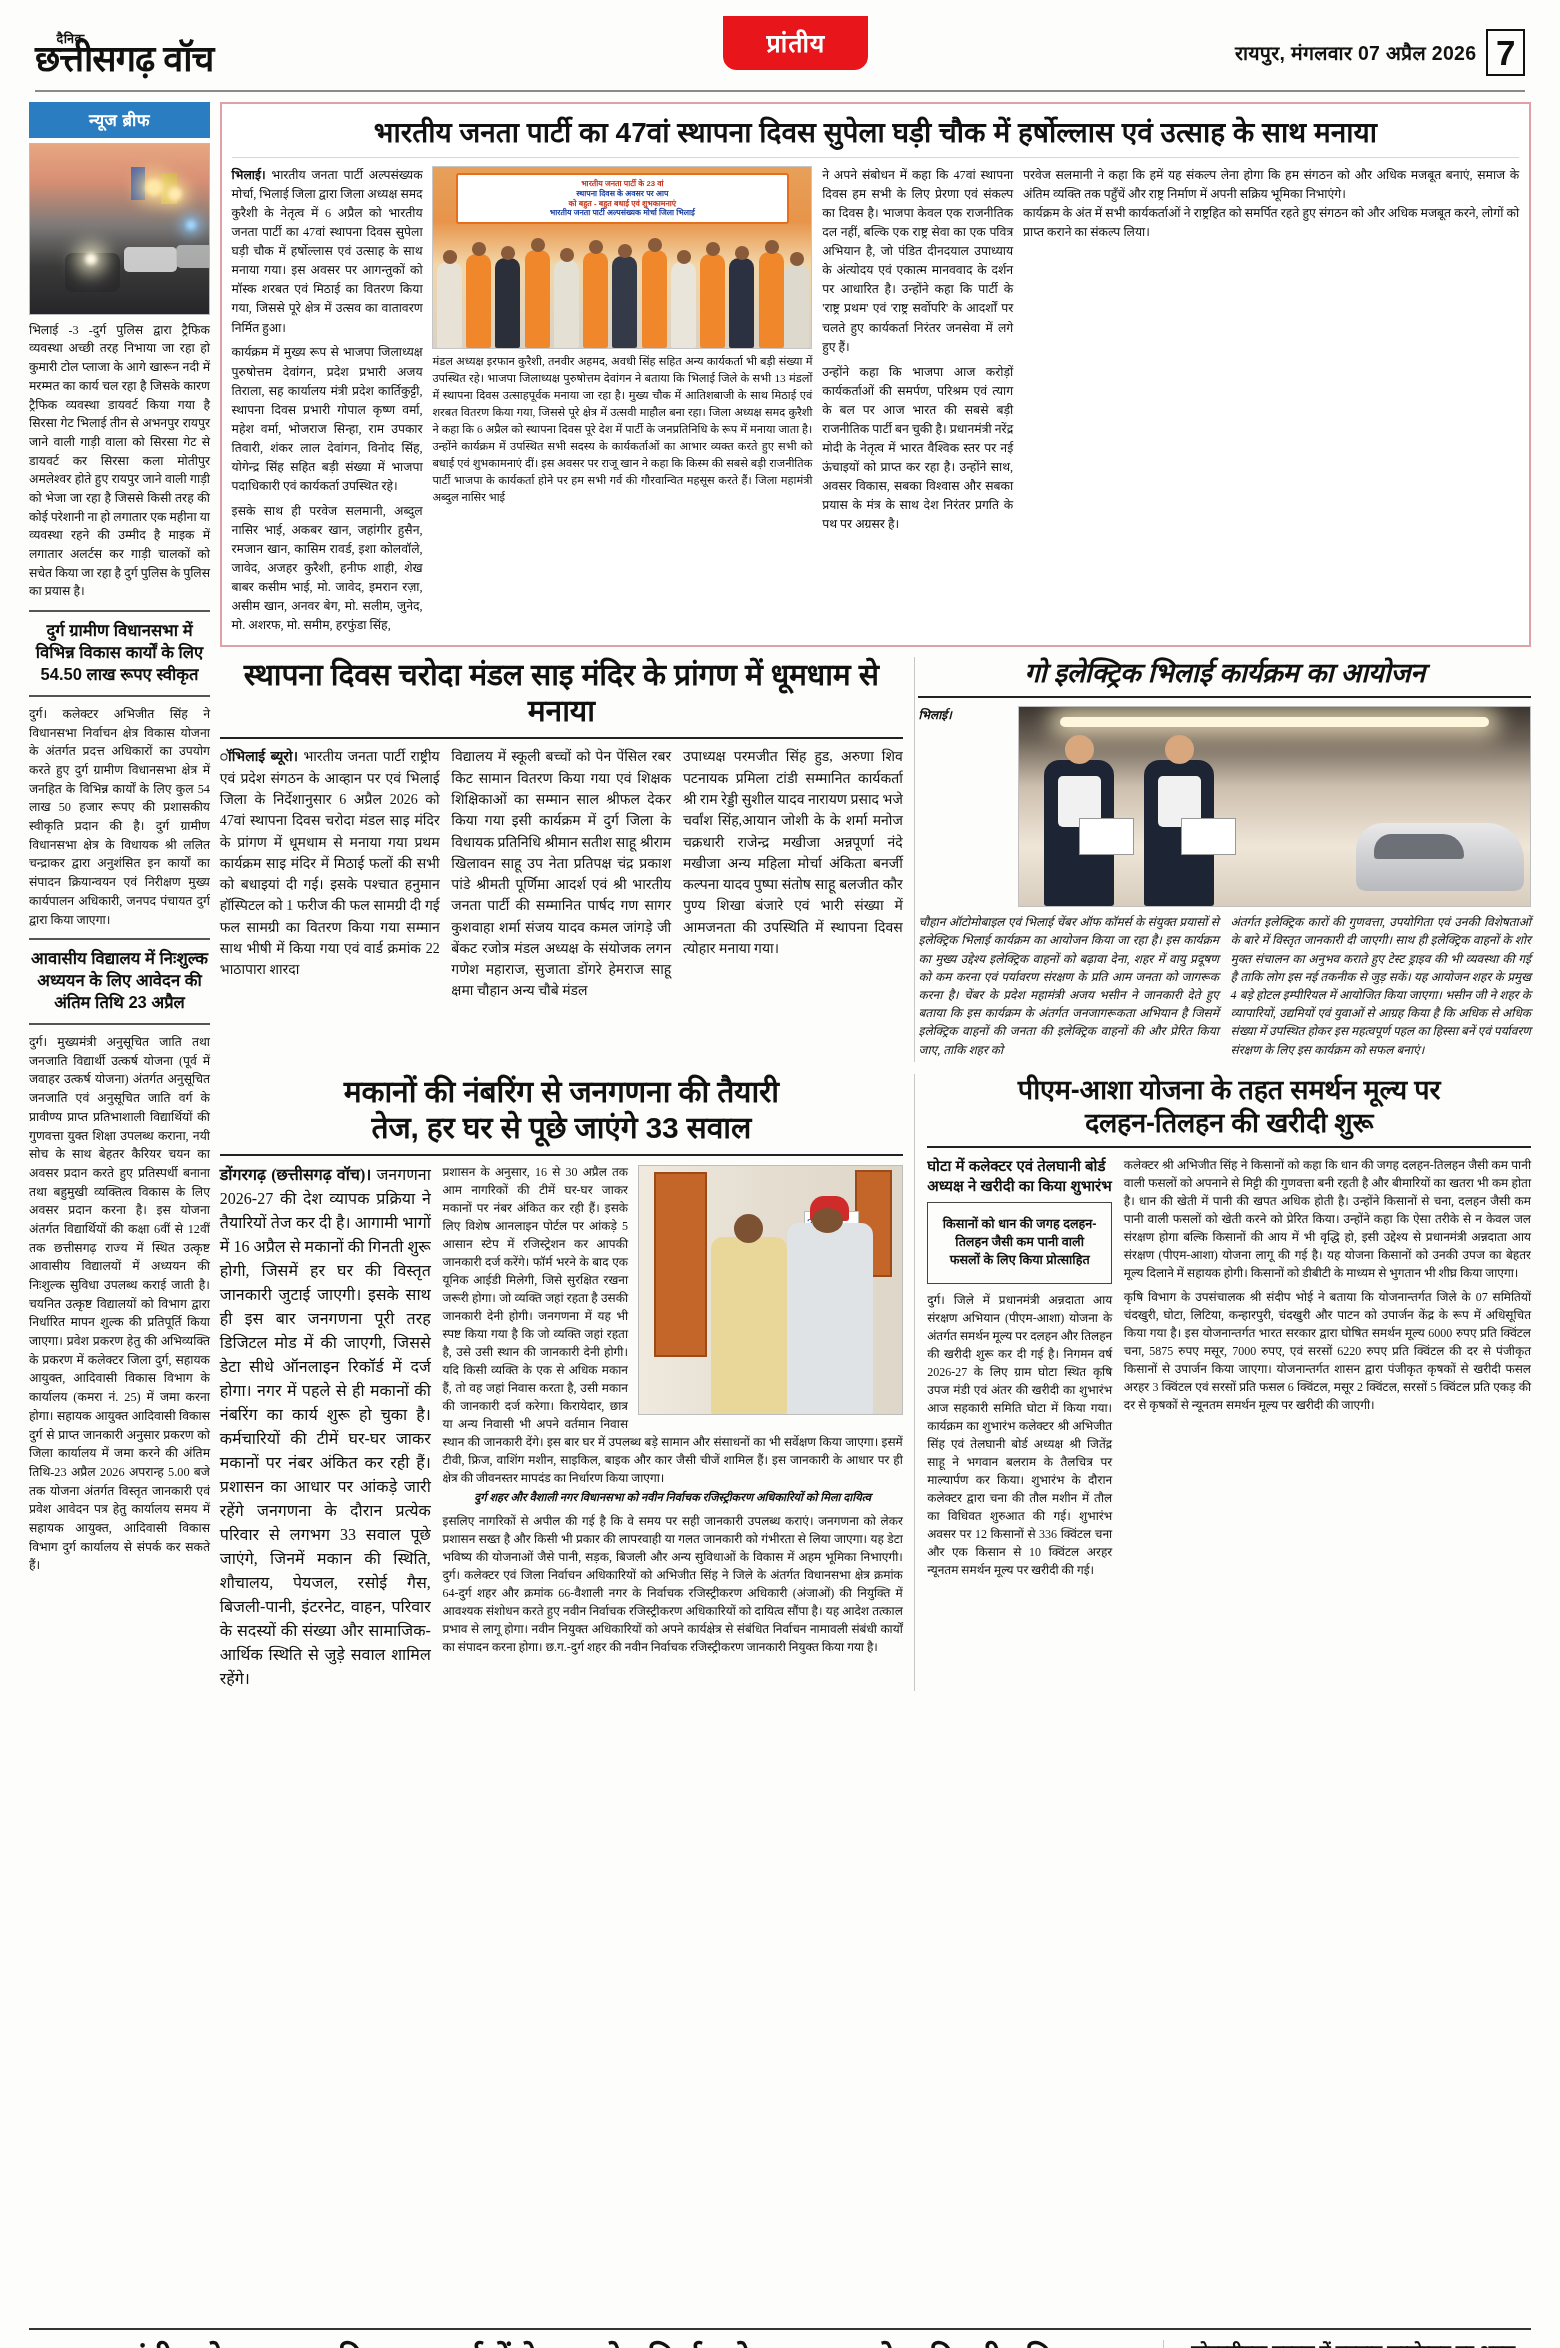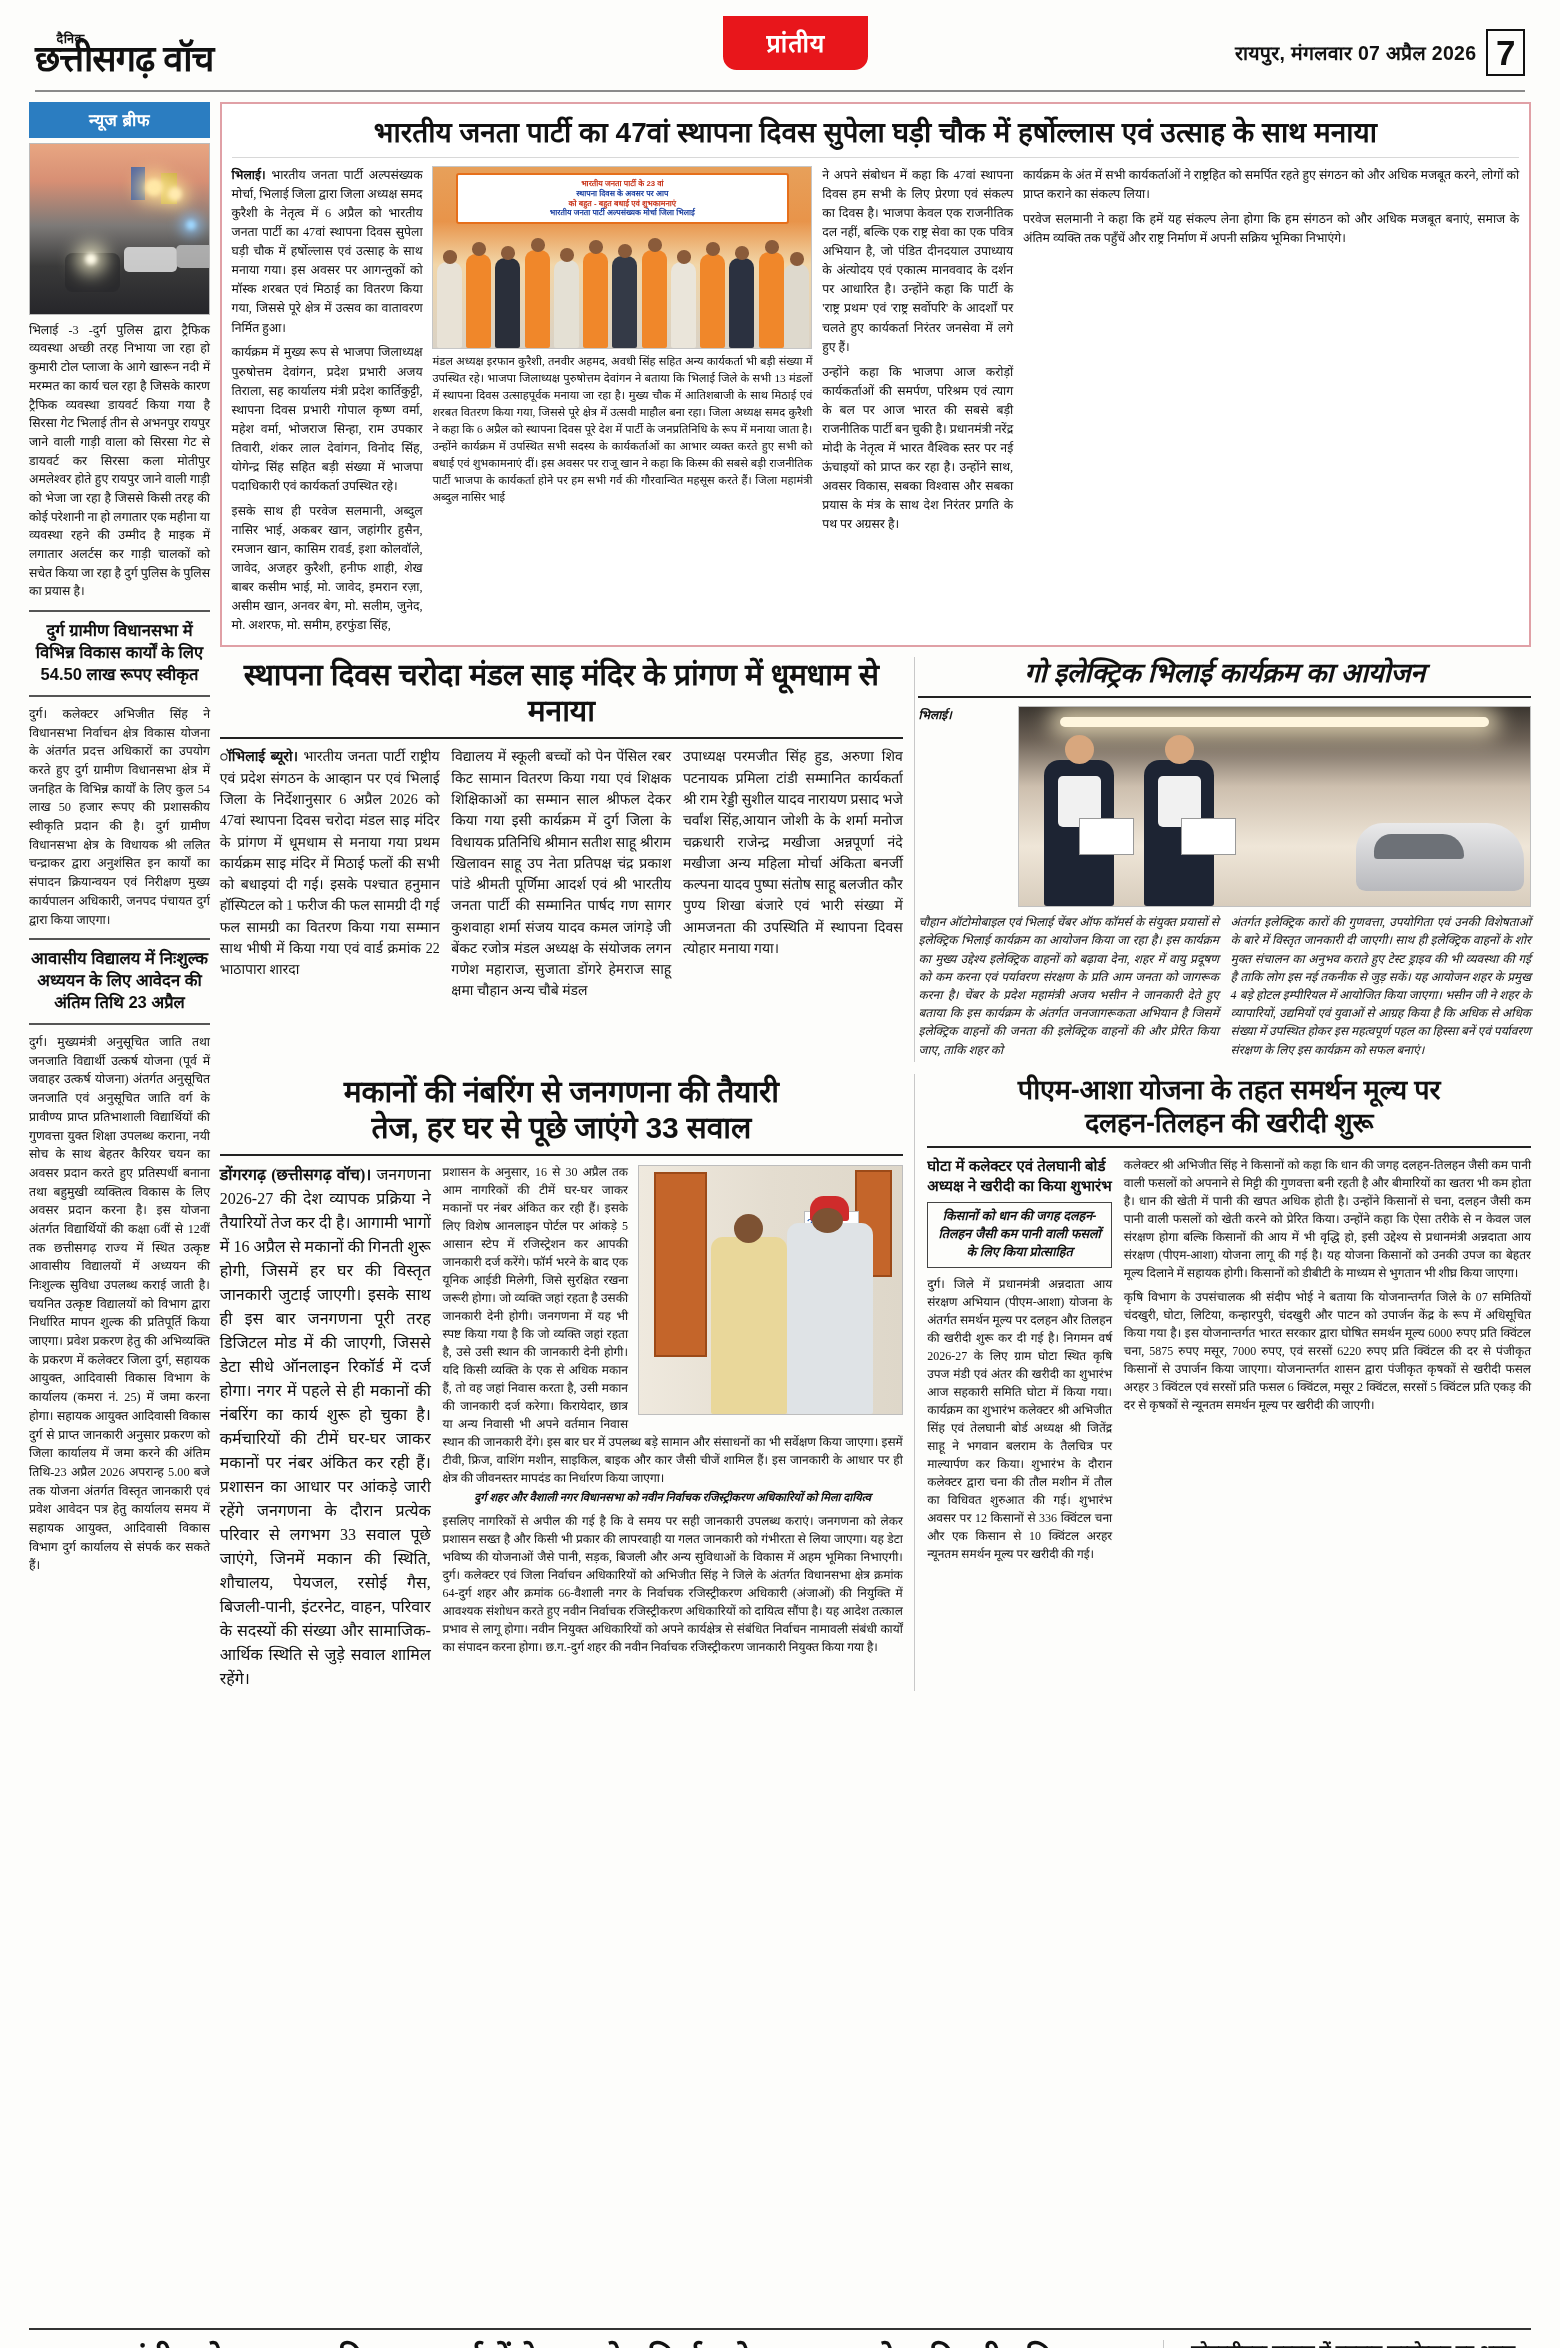--- a/index.html
+++ b/index.html
@@ -306,22 +306,22 @@
             </div>
             <div class="cap">मंडल अध्यक्ष इरफान कुरैशी, तनवीर अहमद, अवधी सिंह सहित अन्य कार्यकर्ता भी बड़ी संख्या में उपस्थित रहे। भाजपा जिलाध्यक्ष पुरुषोत्तम देवांगन ने बताया कि भिलाई जिले के सभी 13 मंडलों में स्थापना दिवस उत्साहपूर्वक मनाया जा रहा है। मुख्य चौक में आतिशबाजी के साथ मिठाई एवं शरबत वितरण किया गया, जिससे पूरे क्षेत्र में उत्सवी माहौल बना रहा। जिला अध्यक्ष समद कुरैशी ने कहा कि 6 अप्रैल को स्थापना दिवस पूरे देश में पार्टी के जनप्रतिनिधि के रूप में मनाया जाता है। उन्होंने कार्यक्रम में उपस्थित सभी सदस्य के कार्यकर्ताओं का आभार व्यक्त करते हुए सभी को बधाई एवं शुभकामनाएं दीं। इस अवसर पर राजू खान ने कहा कि किस्म की सबसे बड़ी राजनीतिक पार्टी भाजपा के कार्यकर्ता होने पर हम सभी गर्व की गौरवान्वित महसूस करते हैं। जिला महामंत्री अब्दुल नासिर भाई</div>
           </div>
 
           <div class="s1-c s1-c3">
             <p style="margin:0 0 5.9px 0;">ने अपने संबोधन में कहा कि 47वां स्थापना दिवस हम सभी के लिए प्रेरणा एवं संकल्प का दिवस है। भाजपा केवल एक राजनीतिक दल नहीं, बल्कि एक राष्ट्र सेवा का एक पवित्र अभियान है, जो पंडित दीनदयाल उपाध्याय के अंत्योदय एवं एकात्म मानववाद के दर्शन पर आधारित है। उन्होंने कहा कि पार्टी के 'राष्ट्र प्रथम' एवं 'राष्ट्र सर्वोपरि' के आदर्शों पर चलते हुए कार्यकर्ता निरंतर जनसेवा में लगे हुए हैं।</p>
             <p style="margin:0;">उन्होंने कहा कि भाजपा आज करोड़ों कार्यकर्ताओं की समर्पण, परिश्रम एवं त्याग के बल पर आज भारत की सबसे बड़ी राजनीतिक पार्टी बन चुकी है। प्रधानमंत्री नरेंद्र मोदी के नेतृत्व में भारत वैश्विक स्तर पर नई ऊंचाइयों को प्राप्त कर रहा है। उन्होंने साथ, अवसर विकास, सबका विश्वास और सबका प्रयास के मंत्र के साथ देश निरंतर प्रगति के पथ पर अग्रसर है।</p>
           </div>
 
           <div class="s1-c s1-c4">
+            <p style="margin:0;">परवेज सलमानी ने कहा कि हमें यह संकल्प लेना होगा कि हम संगठन को और अधिक मजबूत बनाएं, समाज के अंतिम व्यक्ति तक पहुँचें और राष्ट्र निर्माण में अपनी सक्रिय भूमिका निभाएंगे।</p>
             <p style="margin:0 0 5.9px 0;">कार्यक्रम के अंत में सभी कार्यकर्ताओं ने राष्ट्रहित को समर्पित रहते हुए संगठन को और अधिक मजबूत करने, लोगों को प्राप्त कराने का संकल्प लिया।</p>
-            <p style="margin:0;">परवेज सलमानी ने कहा कि हमें यह संकल्प लेना होगा कि हम संगठन को और अधिक मजबूत बनाएं, समाज के अंतिम व्यक्ति तक पहुँचें और राष्ट्र निर्माण में अपनी सक्रिय भूमिका निभाएंगे।</p>
           </div>
         </div>
       </div>
 
       <div class="row2">
 
         <div class="r2-left">
           <div class="big-head">स्थापना दिवस चरोदा मंडल साइ मंदिर के प्रांगण  में धूमधाम से मनाया</div>
           <div class="hr-black"></div>
           <div class="cols3">
@@ -395,21 +395,21 @@
           </div>
         </div>
 
         <div class="r3-right divider-v" style="padding-left:11.7px;">
           <div class="big-head small">पीएम-आशा योजना के तहत समर्थन मूल्य पर</div>
           <div class="big-head small">दलहन-तिलहन की खरीदी शुरू</div>
           <div class="hr-black"></div>
           <div style="display:flex;gap:11.7px;">
             <div style="width:185px;flex:none;">
               <div class="sub-head">घोटा में कलेक्टर एवं तेलघानी बोर्ड अध्यक्ष ने खरीदी का किया शुभारंभ</div>
-              <div style="border:1px solid #444;padding:5px;margin-bottom:6.8px;font-family:'Liberation Sans',sans-serif;font-weight:bold;font-size:12.7px;line-height:1.4;text-align:center;font-style:italic;">किसानों को धान की जगह दलहन-तिलहन जैसी कम पानी वाली फसलों के लिए किया प्रोत्साहित</div>
+              <div style="border:1px solid #444;padding:13px;margin-bottom:6.8px;font-family:'Liberation Sans',sans-serif;font-weight:bold;font-size:12.7px;line-height:1.4;text-align:center;">किसानों को धान की जगह दलहन-तिलहन जैसी कम पानी वाली फसलों के लिए किया प्रोत्साहित</div>
               <div style="font-size:12px;line-height:1.5;text-align:justify;">दुर्ग। जिले में प्रधानमंत्री अन्नदाता आय संरक्षण अभियान (पीएम-आशा) योजना के अंतर्गत समर्थन मूल्य पर दलहन और तिलहन की खरीदी शुरू कर दी गई है। निगमन वर्ष 2026-27 के लिए ग्राम घोटा स्थित कृषि उपज मंडी एवं अंतर की खरीदी का शुभारंभ आज सहकारी समिति घोटा में किया गया। कार्यक्रम का शुभारंभ कलेक्टर श्री अभिजीत सिंह एवं तेलघानी बोर्ड अध्यक्ष श्री जितेंद्र साहू ने भगवान बलराम के तैलचित्र पर माल्यार्पण कर किया। शुभारंभ के दौरान कलेक्टर द्वारा चना की तौल मशीन में तौल का विधिवत शुरुआत की गई। शुभारंभ अवसर पर 12 किसानों से 336 क्विंटल चना और एक किसान से 10 क्विंटल अरहर न्यूनतम समर्थन मूल्य पर खरीदी की गई।</div>
             </div>
             <div style="flex:1;font-size:12px;line-height:1.5;text-align:justify;">
               <p style="margin:0 0 5.9px 0;">कलेक्टर श्री अभिजीत सिंह ने किसानों को कहा कि धान की जगह दलहन-तिलहन जैसी कम पानी वाली फसलों को अपनाने से मिट्टी की गुणवत्ता बनी रहती है और बीमारियों का खतरा भी कम होता है। धान की खेती में पानी की खपत अधिक होती है। उन्होंने किसानों से चना, दलहन जैसी कम पानी वाली फसलों को खेती करने को प्रेरित किया। उन्होंने कहा कि ऐसा तरीके से न केवल जल संरक्षण होगा बल्कि किसानों की आय में भी वृद्धि हो, इसी उद्देश्य से प्रधानमंत्री अन्नदाता आय संरक्षण (पीएम-आशा) योजना लागू की गई है। यह योजना किसानों को उनकी उपज का बेहतर मूल्य दिलाने में सहायक होगी। किसानों को डीबीटी के माध्यम से भुगतान भी शीघ्र किया जाएगा।</p>
               <p style="margin:0;">कृषि विभाग के उपसंचालक श्री संदीप भोई ने बताया कि योजनान्तर्गत जिले के 07 समितियों चंदखुरी, घोटा, लिटिया, कन्हारपुरी, चंदखुरी और पाटन को उपार्जन केंद्र के रूप में अधिसूचित किया गया है। इस योजनान्तर्गत भारत सरकार द्वारा घोषित समर्थन मूल्य 6000 रुपए प्रति क्विंटल चना, 5875 रुपए मसूर, 7000 रुपए, एवं सरसों 6220 रुपए प्रति क्विंटल की दर से पंजीकृत किसानों से उपार्जन किया जाएगा। योजनान्तर्गत शासन द्वारा पंजीकृत कृषकों से खरीदी फसल अरहर 3 क्विंटल एवं सरसों प्रति फसल 6 क्विंटल, मसूर 2 क्विंटल, सरसों 5 क्विंटल प्रति एकड़ की दर से कृषकों से न्यूनतम समर्थन मूल्य पर खरीदी की जाएगी।</p>
             </div>
           </div>
         </div>
       </div>
 

